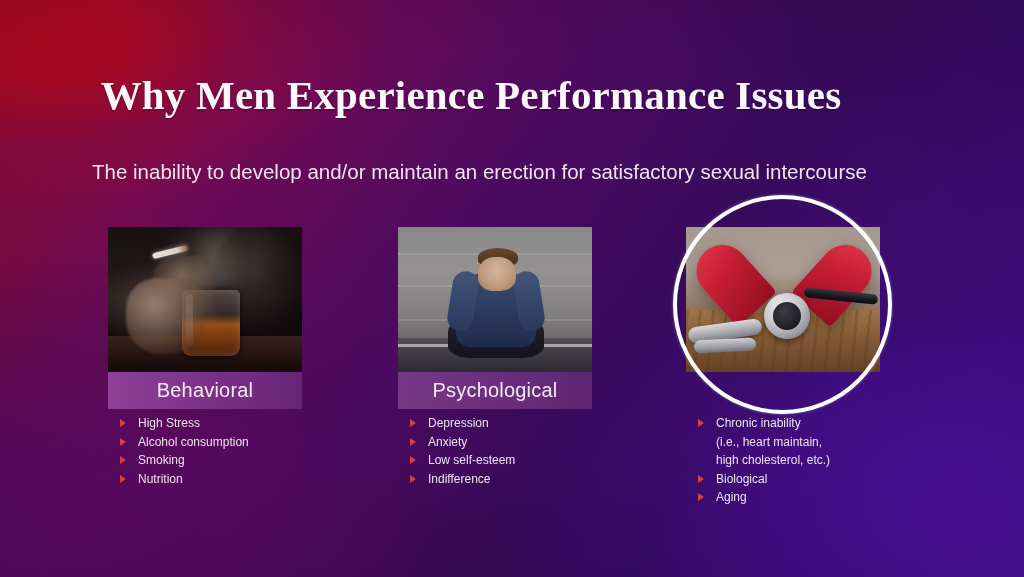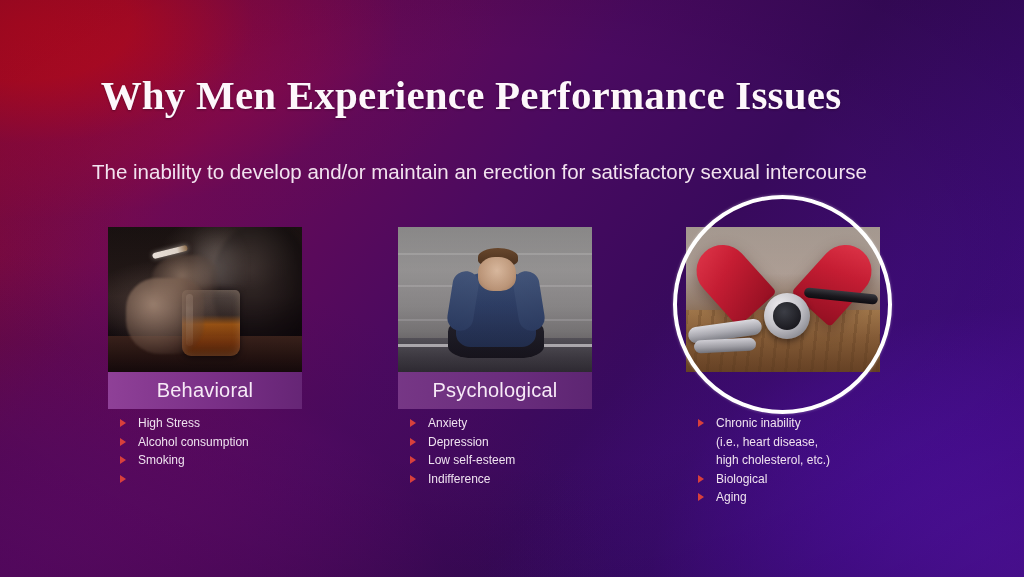--- a/index.html
+++ b/index.html
@@ -364,20 +364,21 @@
         <li>
           <span class="marker"></span>
           <span class="txt">Alcohol consumption</span>
         </li>
         <li>
           <span class="marker"></span>
           <span class="txt">Smoking</span>
         </li>
         <li>
           <span class="marker"></span>
+          <span class="txt">Nutrition</span>
         </li>
       </ul>
     </div>
 
     <div class="card card-2">
       <div class="photo photo-sad">
         <div class="wall-line wl1"></div>
         <div class="wall-line wl2"></div>
         <div class="wall-line wl3"></div>
         <div class="ground"></div>
@@ -388,25 +389,25 @@
         <div class="person-hair"></div>
         <div class="person-hands"></div>
         <div class="photo-tint"></div>
       </div>
       <div class="label-bar">
         <span>Psychological</span>
       </div>
       <ul class="bullets">
         <li>
           <span class="marker"></span>
+          <span class="txt">Depression</span>
+        </li>
+        <li>
+          <span class="marker"></span>
           <span class="txt">Anxiety</span>
-        </li>
-        <li>
-          <span class="marker"></span>
-          <span class="txt">Depression</span>
         </li>
         <li>
           <span class="marker"></span>
           <span class="txt">Low self-esteem</span>
         </li>
         <li>
           <span class="marker"></span>
           <span class="txt">Indifference</span>
         </li>
       </ul>
@@ -420,21 +421,21 @@
         <div class="steth-head"></div>
         <div class="steth-ear"></div>
         <div class="steth-ear2"></div>
         <div class="photo-tint"></div>
       </div>
       <div class="ring"></div>
       <ul class="bullets">
         <li>
           <span class="marker"></span>
           <span class="txt">Chronic inability</span>
-          <span class="cont">(i.e., heart disease,</span>
+          <span class="cont">(i.e., heart maintain,</span>
           <span class="cont">high cholesterol, etc.)</span>
         </li>
         <li>
           <span class="marker"></span>
           <span class="txt">Biological</span>
         </li>
         <li>
           <span class="marker"></span>
           <span class="txt">Aging</span>
         </li>

